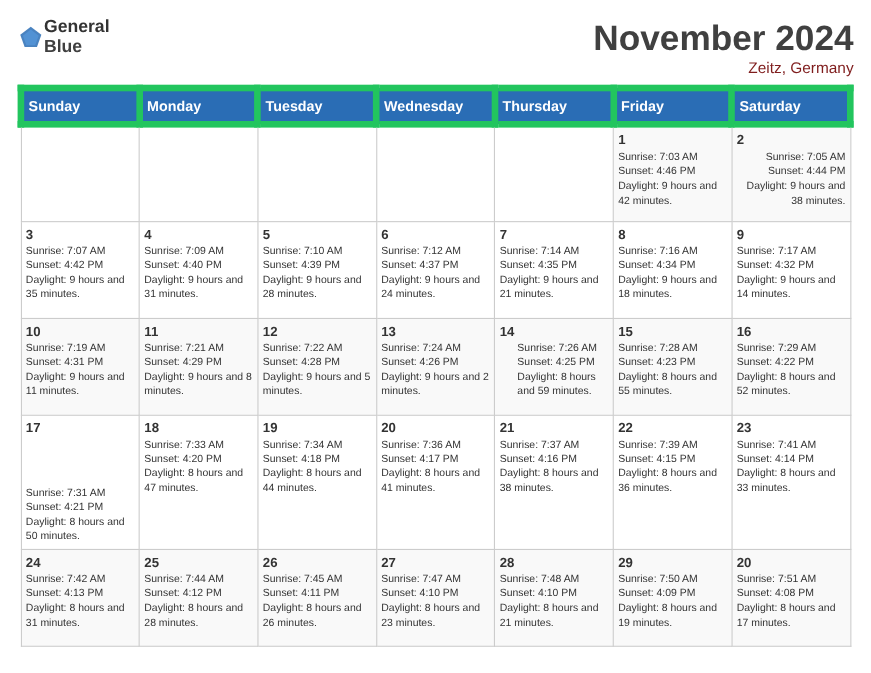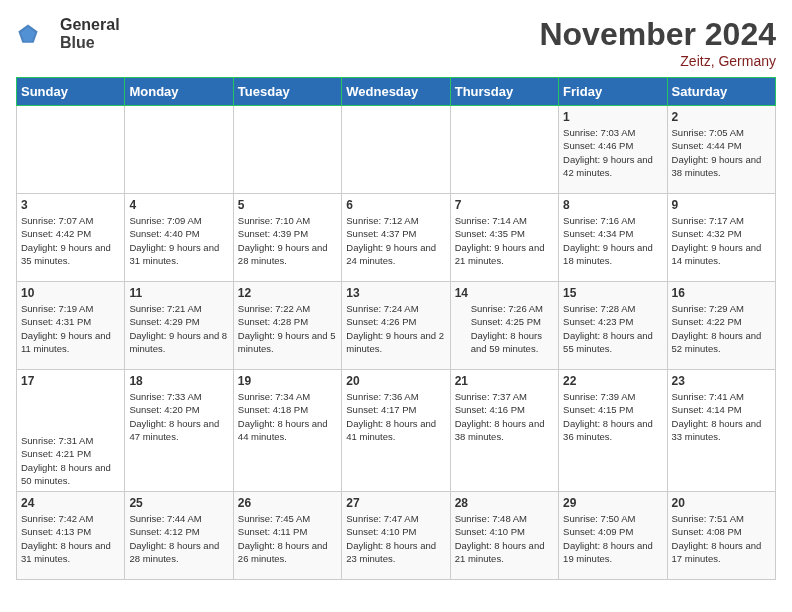--- a/index.html
+++ b/index.html
@@ -12,21 +12,21 @@
     }
     .header {
       display: flex;
       justify-content: space-between;
       align-items: flex-start;
       margin-bottom: 8px;
     }
     .logo {
       display: flex;
       align-items: center;
-      gap: 20px;
+      gap: 0;
     }
     .logo-text {
       display: flex;
       flex-direction: column;
       line-height: 1.1;
     }
     .logo-general {
       font-size: 16px;
       font-weight: bold;
       color: #333;
@@ -57,21 +57,21 @@
       border-collapse: collapse;
       table-layout: fixed;
     }
     thead th {
       background: #2a6db5;
       color: #fff;
       font-size: 13px;
       font-weight: bold;
       padding: 6px 4px;
       text-align: left;
-      border: 1px solid #22c55e;
+      border: 6px solid #22c55e;
     }
     tbody td {
       border: 1px solid #ccc;
       vertical-align: top;
       padding: 4px;
       font-size: 10px;
       color: #333;
       height: 88px;
       background: #fff;
     }
@@ -133,21 +133,21 @@
         <td class="empty-cell"></td>
         <td class="empty-cell"></td>
         <td>
           <span class="day-number">1</span>
           <div class="day-info" style="white-space: pre-line;">Sunrise: 7:03 AM
 Sunset: 4:46 PM
 Daylight: 9 hours and 42 minutes.</div>
         </td>
         <td>
           <span class="day-number">2</span>
-          <div class="day-info" style="white-space: pre-line;">Sunrise: 7:05 AM
+          <div class="day-info" style="white-space: pre-line; text-align: right;">Sunrise: 7:05 AM
 Sunset: 4:44 PM
 Daylight: 9 hours and 38 minutes.</div>
         </td>
       </tr>
       <tr>
         <td>
           <span class="day-number">3</span>
           <div class="day-info" style="white-space: pre-line;">Sunrise: 7:07 AM
 Sunset: 4:42 PM
 Daylight: 9 hours and 35 minutes.</div>

